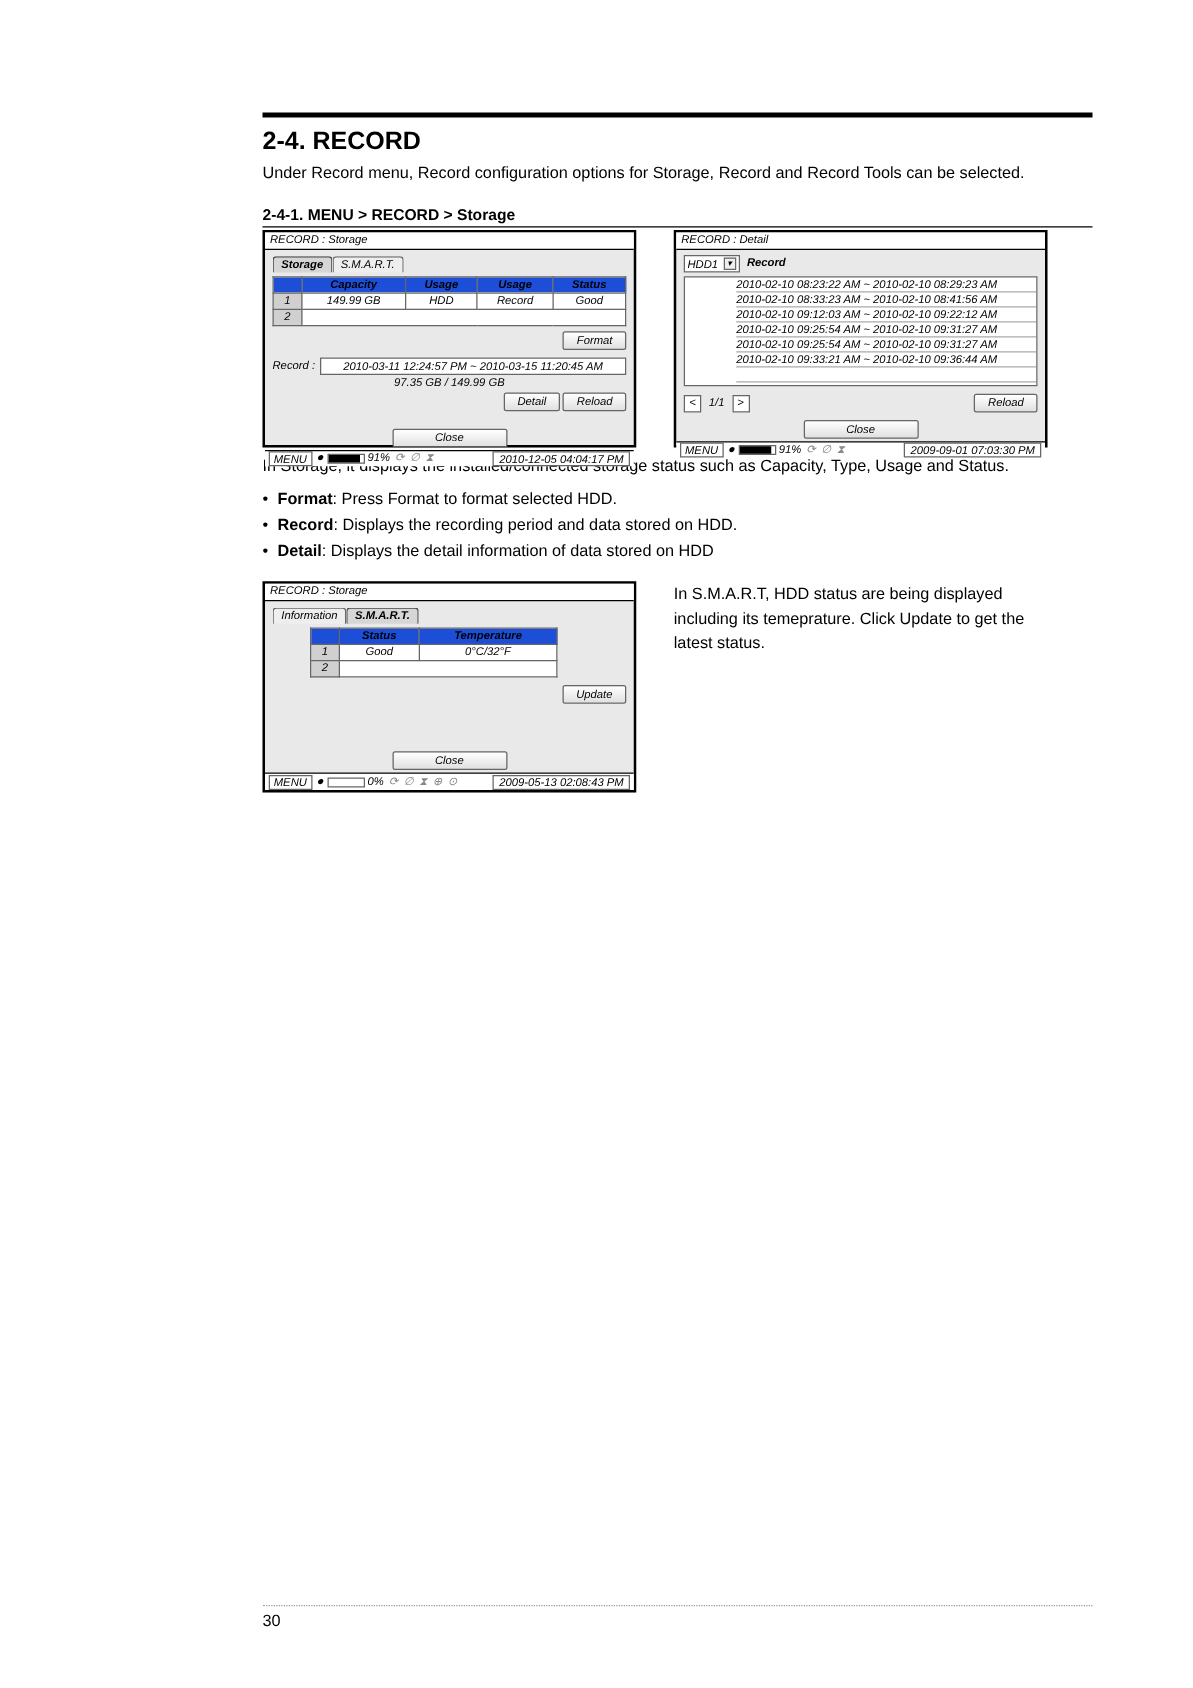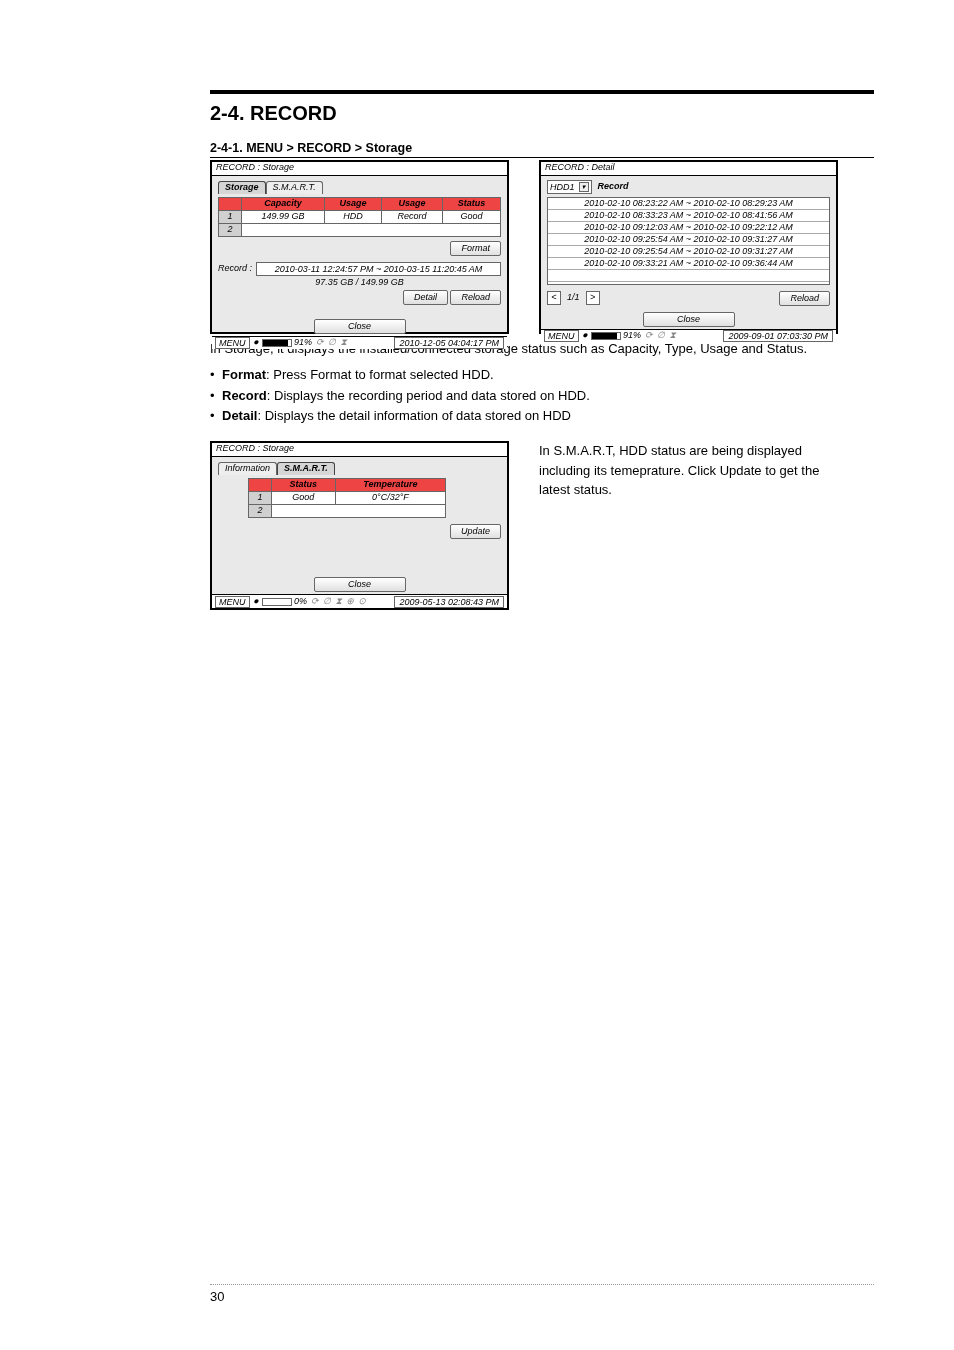--- a/index.html
+++ b/index.html
@@ -94,21 +94,21 @@
   }
   table.grid th, table.grid td {
     border: 1px solid #666;
     font-size: 9px;
     padding: 1px 4px;
     text-align: center;
     background: #fff;
     white-space: nowrap;
   }
   table.grid th {
-    background: #ef4444;
+    background: #1d4ed8;
   }
   table.grid td.rownum {
     background: #d0d0d0;
     width: 14px;
   }
   table.grid td.empty {
     background: #fff;
     height: 10px;
   }
   .btn {
@@ -213,24 +213,25 @@
   .detail-list {
     border: 1px solid #666;
     background: #fff;
     margin-top: 3px;
     height: 86px;
     overflow: hidden;
   }
   .detail-list .drow {
     border-bottom: 1px solid #aaa;
     font-size: 9px;
-    text-align: center;
+    text-align: left;
     height: 11px;
     line-height: 11px;
     white-space: nowrap;
+    margin-left: 41px;
   }
   .pager-row {
     display: flex;
     align-items: center;
     gap: 6px;
     margin-top: 6px;
   }
   .pager-btn {
     border: 1px solid #666;
     background: #fff;
@@ -286,20 +287,21 @@
     text-align: center;
     margin-top: 14px;
   }
 </style>
 </head>
 <body>
 
 <div class="page">
   <div class="top-rule"></div>
   <h1 class="section-title">2-4. RECORD</h1>
+  <p class="intro">Under Record menu, Record configuration options for Storage, Record and Record Tools can be selected.</p>
 
   <h2 class="subhead">2-4-1. MENU &gt; RECORD &gt; Storage</h2>
 
   <div class="row">
 
     <div class="dialog" style="width:295px; height:170px;">
       <div class="titlebar">RECORD : Storage</div>
       <div class="dialog-body">
         <div class="tabs">
           <div class="tab active">Storage</div>

